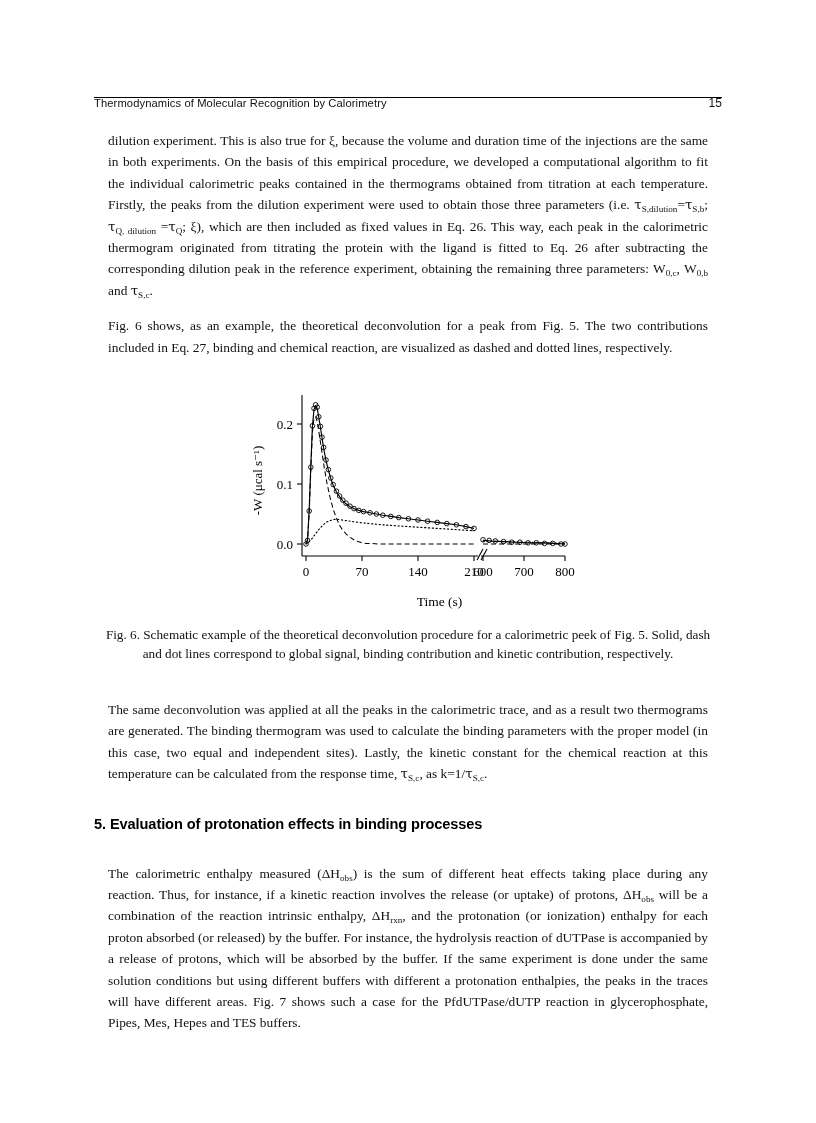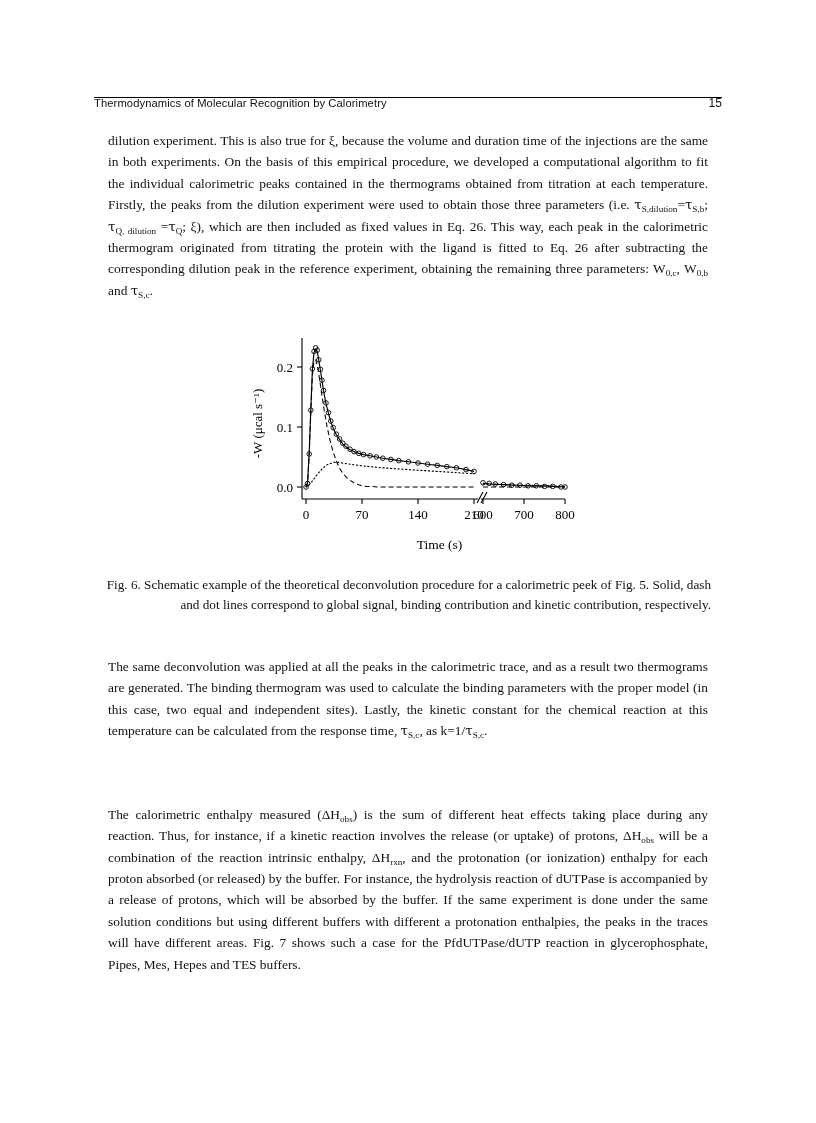--- a/index.html
+++ b/index.html
@@ -75,24 +75,24 @@
     margin: 0;
   }
   .figure-inner {
     position: absolute;
     left: 145px;
     top: 0px;
     width: 340px;
     height: 232px;
   }
   .fig-caption {
-    margin: 11px;
+    margin: 4px;
     font-size: 13.2px;
     line-height: 19.4px;
-    text-align: right;
+    text-align: center;
     color: #111;
   }
 
   
   h2.section {
     margin: 0;
     font-family: "Liberation Sans", "DejaVu Sans", sans-serif;
     font-size: 14.6px;
     font-weight: bold;
     letter-spacing: -0.1px;
@@ -107,20 +107,21 @@
   <div class="header">
     <span>Thermodynamics of Molecular Recognition by Calorimetry</span>
     <span class="header-page-no">15</span>
   </div>
   <div class="header-rule"></div>
 
   <div class="content">
 
     <p class="body"><span>dilution experiment. This is also true for ξ, because the volume and duration time of the injections are the same in both experiments. On the basis of this empirical procedure, we developed a computational algorithm to fit the individual calorimetric peaks contained in the thermograms obtained from titration at each temperature. Firstly, the peaks from the dilution experiment were used to obtain those three parameters (i.e. </span><span class="tau">τ</span><sub>S,dilution</sub><span>=</span><span class="tau">τ</span><sub>S,b</sub><span>; </span><span class="tau">τ</span><sub>Q, dilution</sub><span> =</span><span class="tau">τ</span><sub>Q</sub><span>; ξ), which are then included as fixed values in Eq. 26. This way, each peak in the calorimetric thermogram originated from titrating the protein with the ligand is fitted to Eq. 26 after subtracting the corresponding dilution peak in the reference experiment, obtaining the remaining three parameters: W</span><sub>0,c</sub><span>, W</span><sub>0,b</sub><span> and </span><span class="tau">τ</span><sub>S,c</sub><span>.</span></p>
 
+    <p class="body">Fig. 6 shows, as an example, the theoretical deconvolution for a peak from Fig. 5. The two contributions included in Eq. 27, binding and chemical reaction, are visualized as dashed and dotted lines, respectively.</p>
 
     <div class="gap"></div>
 
     <div class="figure">
       <div class="figure-inner">
         <svg id="chart-svg" width="340" height="232" viewBox="0 0 340 232">
             <line x1="63" y1="6" x2="63" y2="167" stroke="#000" stroke-width="1.1"></line>
             <line x1="63" y1="167" x2="239" y2="167" stroke="#000" stroke-width="1.1"></line>
             <line x1="242" y1="167" x2="326" y2="167" stroke="#000" stroke-width="1.1"></line>
             <line x1="238" y1="171" x2="244" y2="160" stroke="#000" stroke-width="1.1"></line>
@@ -205,19 +206,20 @@
     </div>
 
     <p class="fig-caption">Fig. 6. Schematic example of the theoretical deconvolution procedure for a calorimetric peek of Fig. 5. Solid, dash and dot lines correspond to global signal, binding contribution and kinetic contribution, respectively.</p>
 
     <div class="gap"></div>
 
     <p class="body"><span>The same deconvolution was applied at all the peaks in the calorimetric trace, and as a result two thermograms are generated. The binding thermogram was used to calculate the binding parameters with the proper model (in this case, two equal and independent sites). Lastly, the kinetic constant for the chemical reaction at this temperature can be calculated from the response time, </span><span class="tau">τ</span><sub>S,c</sub><span>, as k=1/</span><span class="tau">τ</span><sub>S,c</sub><span>.</span></p>
 
     <div class="gap"></div>
 
+    <h2 class="section">5. Evaluation of protonation effects in binding processes</h2>
 
     <div class="gap"></div>
 
     <p class="body"><span>The calorimetric enthalpy measured (ΔH</span><sub>obs</sub><span>) is the sum of different heat effects taking place during any reaction. Thus, for instance, if a kinetic reaction involves the release (or uptake) of protons, ΔH</span><sub>obs</sub><span> will be a combination of the reaction intrinsic enthalpy, ΔH</span><sub>rxn</sub><span>, and the protonation (or ionization) enthalpy for each proton absorbed (or released) by the buffer. For instance, the hydrolysis reaction of dUTPase is accompanied by a release of protons, which will be absorbed by the buffer. If the same experiment is done under the same solution conditions but using different buffers with different a protonation enthalpies, the peaks in the traces will have different areas. Fig. 7 shows such a case for the PfdUTPase/dUTP reaction in glycerophosphate, Pipes, Mes, Hepes and TES buffers.</span></p>
 
   </div>
 </div>
 
 </body></html>

